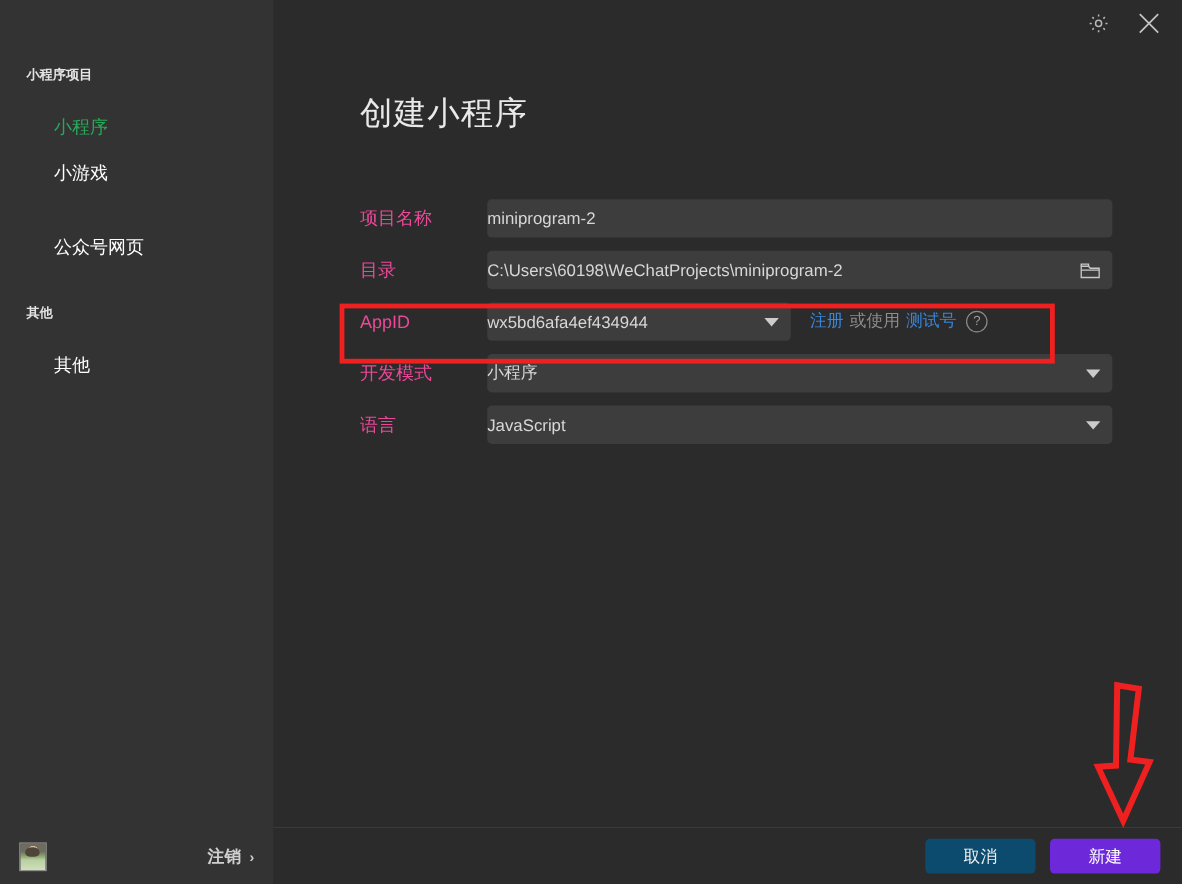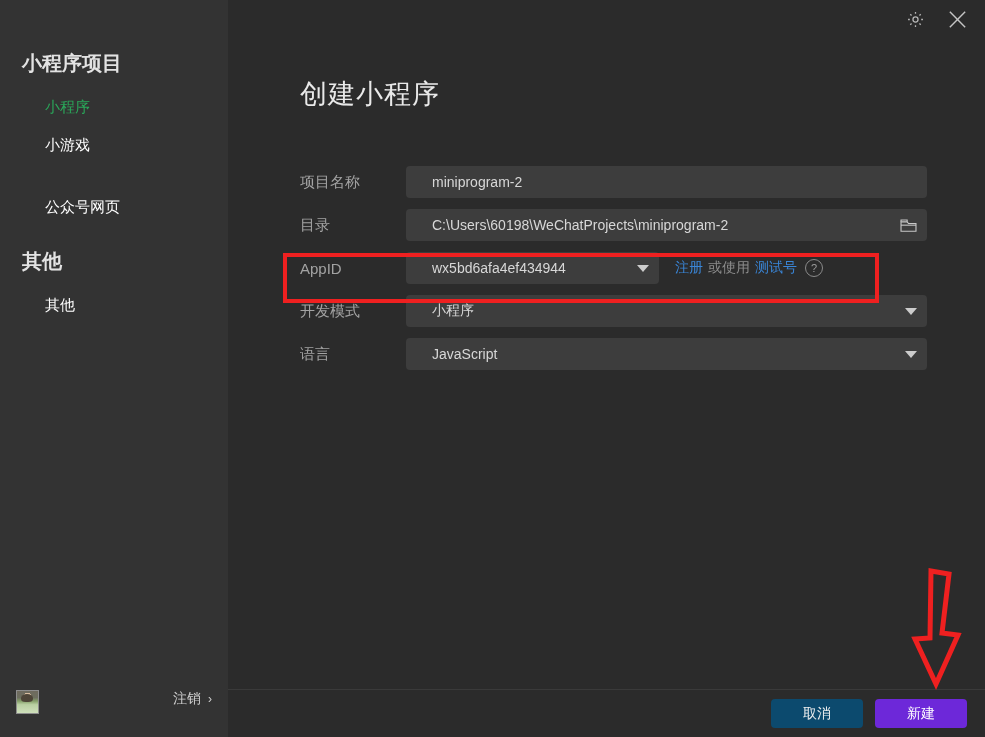--- a/index.html
+++ b/index.html
@@ -23,43 +23,44 @@
     background: #333333;
     position: relative;
     flex: 0 0 228px;
     display: flex;
     flex-direction: column;
   }
   .sidebar-nav { flex: 1 1 auto; padding-top: 52px; }
 
   .nav-group-title {
     color: #e3e3e3;
-    font-size: 20px;
+    font-size: 11px;
     font-weight: bold;
     padding: 0 0 0 22px;
     margin: 0 0 14px 0;
     line-height: 22px;
   }
   .nav-group + .nav-group { margin-top: 24px; }
   .nav-item {
     color: #ffffff;
     font-size: 15px;
     line-height: 22px;
     padding: 8px 0 8px 45px;
     cursor: default;
   }
   .nav-item.active { color: #2aa85a; }
 
   .sidebar-footer {
     height: 47px;
     flex: 0 0 47px;
     display: flex;
-    align-items: flex-start;
+    align-items: center;
     padding: 0 16px 0 16px;
     justify-content: space-between;
+    font-weight: bold;
   }
   .avatar {
     width: 23px; height: 24px;
     border: 1px solid #8d8d8d;
     background:
       radial-gradient(circle at 50% 28%, #d8bda0 0 22%, rgba(216,189,160,0) 23%),
       linear-gradient(180deg, #6e6a5d 0%, #6d6e5f 30%, #86a06a 46%, #b9cfa2 62%, #cfe0bb 100%);
     box-sizing: border-box;
     position: relative;
     overflow: hidden;
@@ -117,30 +118,30 @@
     align-items: center;
     height: 32px;
     margin-bottom: 11px;
     position: relative;
   }
   .form-row .label {
     width: 106px;
     flex: 0 0 106px;
     margin-left: 72px;
     font-size: 15px;
-    color: #a3a3a3;
+    color: #ec4899;
   }
   .field {
     height: 32px;
     background: #3d3d3d;
     border-radius: 4px;
     display: flex;
     align-items: center;
     box-sizing: border-box;
-    padding: 0 10px 0 26px;
+    padding: 0 10px 0 0;
     font-size: 14px;
     color: #d7d7d7;
   }
   .field.wide { width: 521px; }
   .field.appid { width: 253px; }
   .field .val { flex: 1 1 auto; white-space: nowrap; overflow: hidden; }
   .caret {
     width: 0; height: 0;
     border-left: 6px solid transparent;
     border-right: 6px solid transparent;

